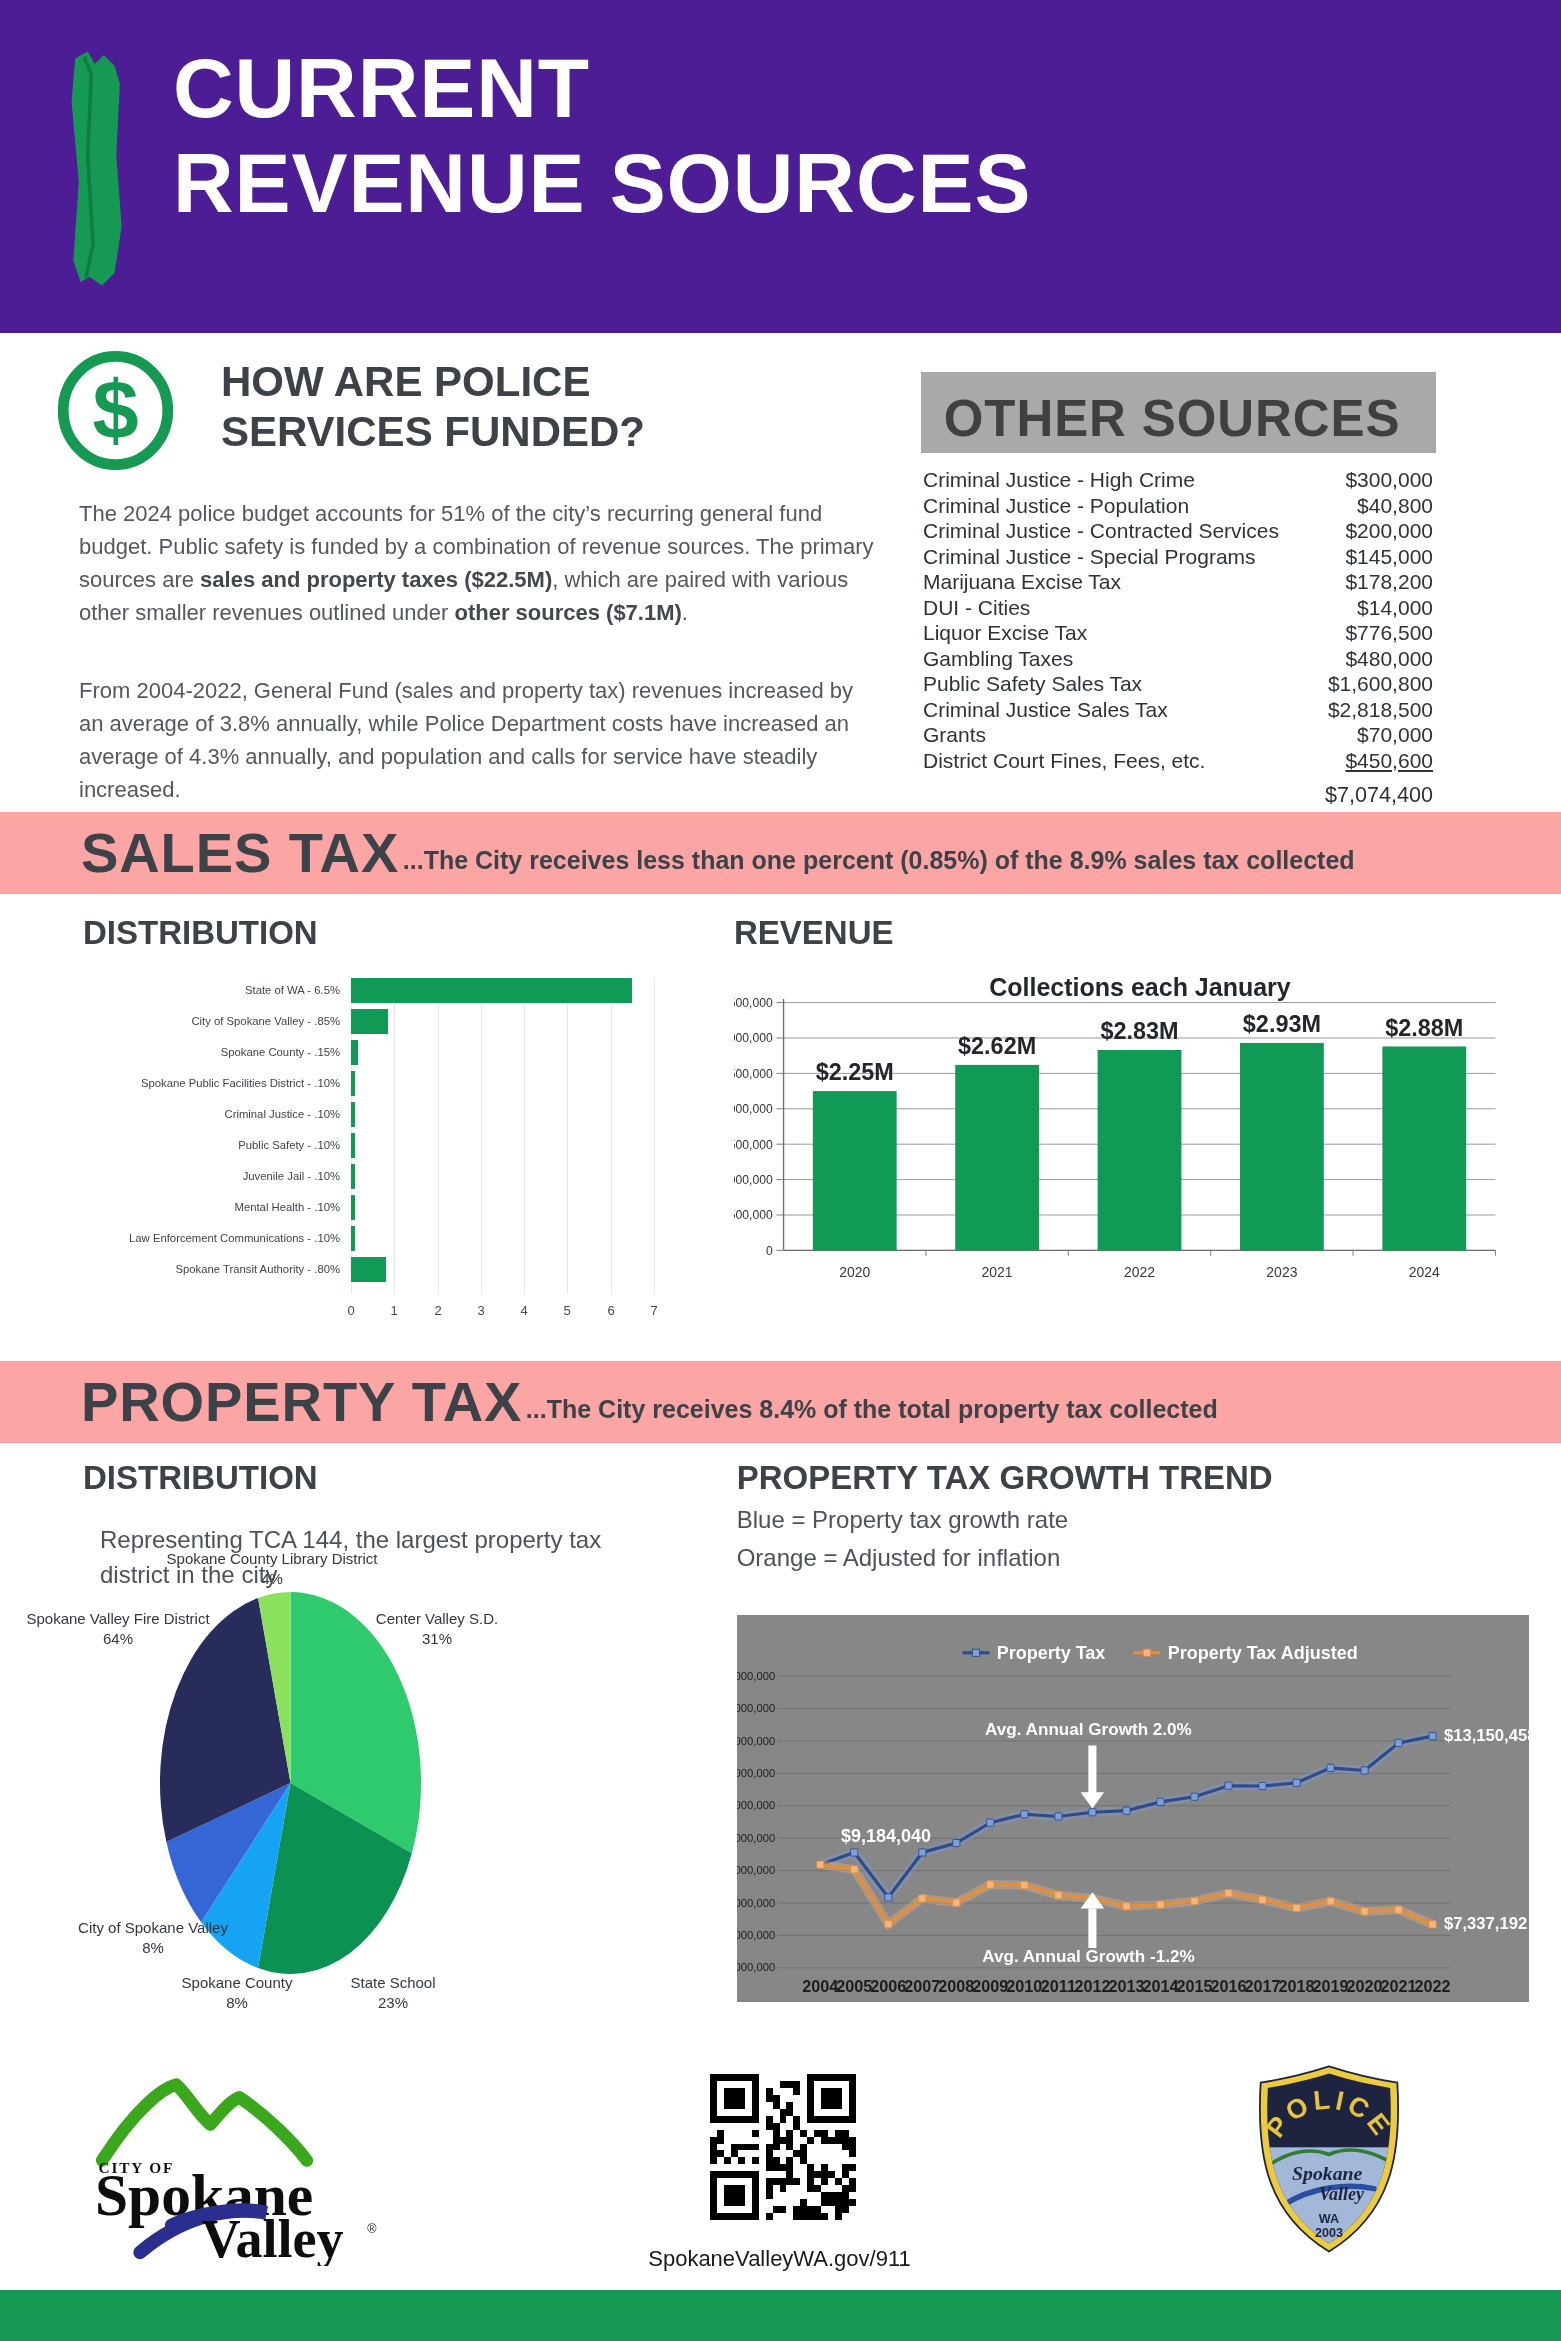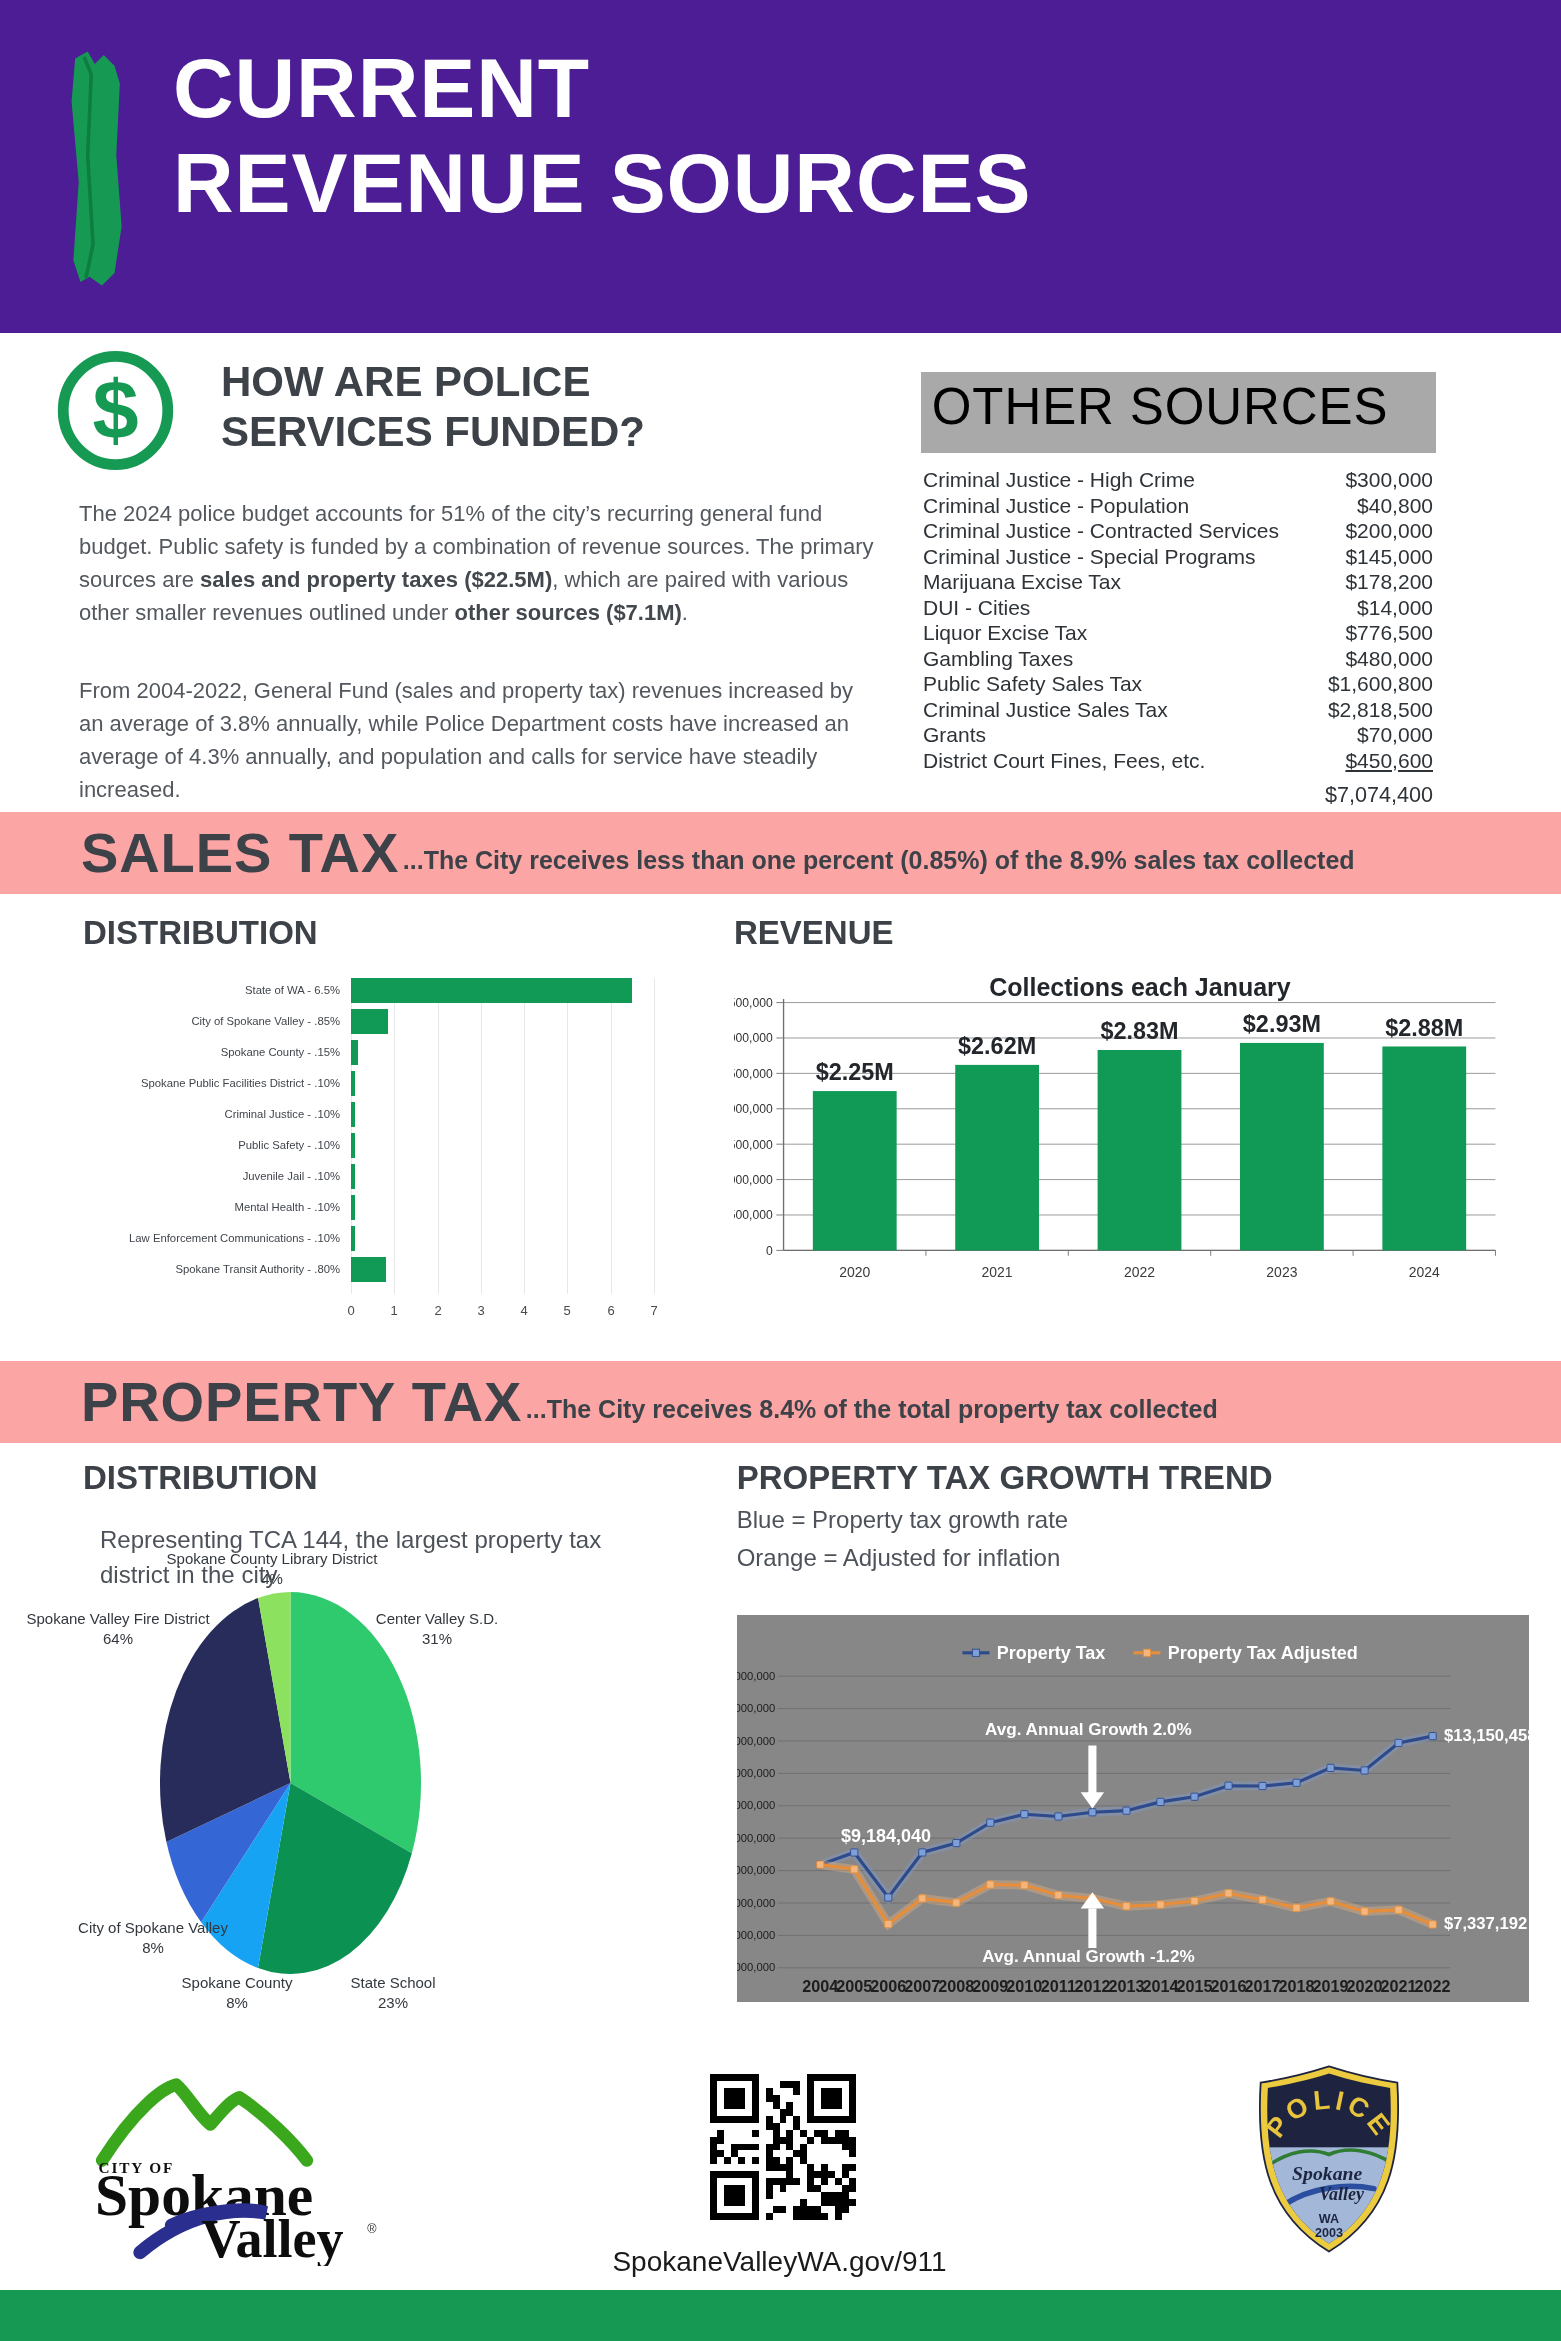--- a/index.html
+++ b/index.html
@@ -12,21 +12,21 @@
               font-weight:800;line-height:1.13;letter-spacing:0.9px;margin:0;}
   
   .funded-icon{position:absolute;left:56px;top:351px;width:119px;height:119px;}
   .funded-title{position:absolute;left:221px;top:357px;font-size:42px;font-weight:800;
                 color:#3d4248;line-height:1.2;margin:0;}
   .para{position:absolute;left:79px;width:802px;font-size:22px;color:#53585e;line-height:1.5;margin:0;}
   .para strong{color:#43484e;}
   #p1{top:497px;} #p2{top:674px;}
   
   .os-band{position:absolute;left:921px;top:372px;width:515px;height:81px;background:#a9a9a9;}
-  .os-title{font-size:51px;font-weight:400;color:#000000;letter-spacing:0.9px;margin:0;padding:9px 0 0 10.8px;line-height:1;}
+  .os-title{font-size:51px;font-weight:700;color:#404040;letter-spacing:0.9px;margin:12px;padding:9px 0 0 10.8px;line-height:1;}
   .os-table{position:absolute;left:923px;top:467px;width:510px;}
   .os-row{display:flex;justify-content:space-between;font-size:21px;color:#2e3338;line-height:25.5px;}
   .os-row .u{text-decoration:underline;}
   .os-total{position:absolute;left:923px;top:782px;width:510px;text-align:right;
             font-size:21.6px;color:#2e3338;}
   
   .band{position:absolute;left:0;width:1561px;height:82px;background:#fca5a5;
         display:flex;align-items:center;padding-left:81px;box-sizing:border-box;}
   #sales-band{top:812px;} #prop-band{top:1361px;}
   .band-big{font-size:56px;font-weight:800;color:#3d4248;letter-spacing:0.9px;line-height:1;}
@@ -56,21 +56,21 @@
   
   #prop-trend{position:absolute;left:734px;top:1450px;width:797px;height:599px;}
   #prop-trend .sec-title{left:2.7px;top:9px;}
   .trend-sub{position:absolute;left:2.7px;font-size:24px;color:#4d525a;margin:0;}
   #trend-sub-blue{top:56px;} #trend-sub-orange{top:94px;}
   #trend-svg{position:absolute;left:2.7px;top:165px;background:#878787;}
   
   #sv-logo{position:absolute;left:86px;top:2072px;}
   #qr{position:absolute;left:710px;top:2074px;width:146px;height:146px;}
   .website{position:absolute;left:419px;top:2246px;width:721px;text-align:center;
-           font-size:28px;color:#1a1a1a;}
+           font-size:22px;color:#1a1a1a;}
   #badge{position:absolute;left:1248px;top:2061px;}
   .bottom-bar{position:absolute;left:0;top:2290px;width:1561px;height:52px;background:#169a53;}
 </style>
 </head>
 <body>
 
 <div class="page">
 
   <div class="top-banner">
     <svg class="brush" viewBox="0 0 66 270">

